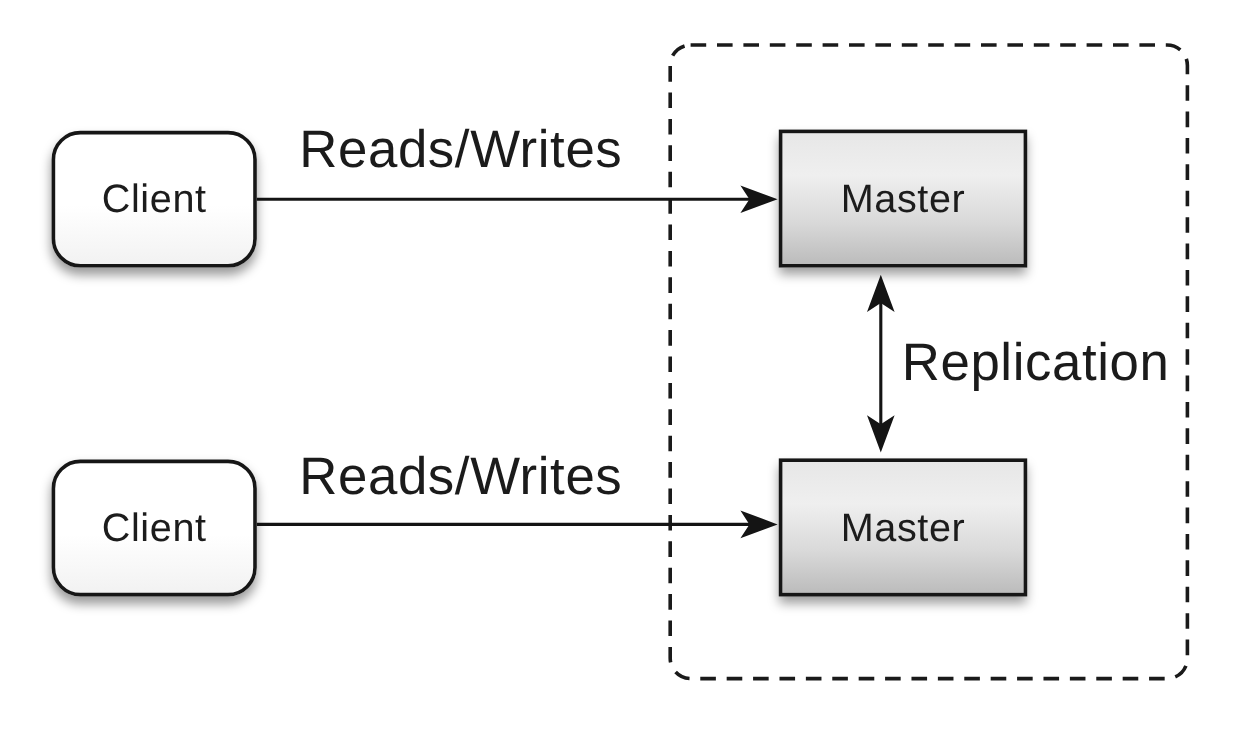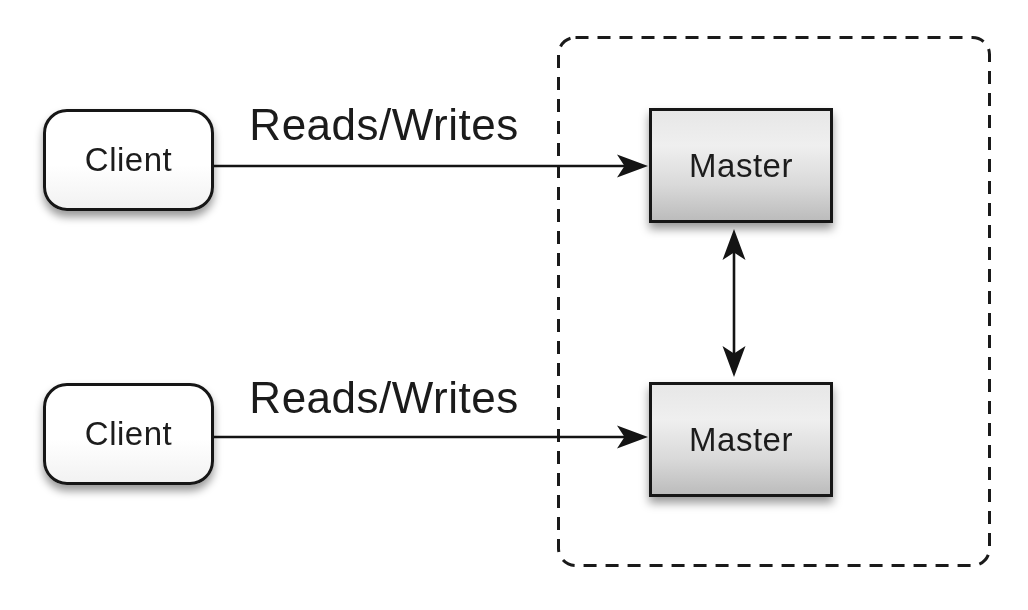--- a/index.html
+++ b/index.html
@@ -21,27 +21,27 @@
     display: flex;
     align-items: center;
     justify-content: center;
     box-sizing: border-box;
     border: 3px solid #161616;
     font-size: 33px;
     color: #1c1c1c;
     letter-spacing: 0.5px;
   }
   .client {
-    width: 171px; height: 102px;
+    width: 171px; height: 114px;
     border-radius: 24px;
     background: linear-gradient(180deg, #ffffff 55%, #f2f2f2 100%);
     box-shadow: 0 6px 9px rgba(0,0,0,0.40);
   }
   .master {
-    width: 184px; height: 115px;
+    width: 207px; height: 115px;
     background: linear-gradient(180deg, #e7e7e7 0%, #efefef 32%, #d9d9d9 68%, #bcbcbc 100%);
     box-shadow: 0 6px 9px rgba(0,0,0,0.40);
   }
   .edge-label {
     position: absolute;
     transform: translate(-50%, -50%);
     font-size: 44px;
     color: #1b1b1b;
     white-space: nowrap;
     letter-spacing: 0.5px;
@@ -89,14 +89,15 @@
   </div>
 
   <div class="node master" style="left:649px; top:382px;">
     <span>Master</span>
   </div>
 
   <div class="edge-label" style="left:384px; top:125px;">Reads/Writes</div>
 
   <div class="edge-label" style="left:384px; top:398px;">Reads/Writes</div>
 
+  <div class="edge-label" style="left:863px; top:303px;">Replication</div>
 
 </div>
 
 </body></html>

